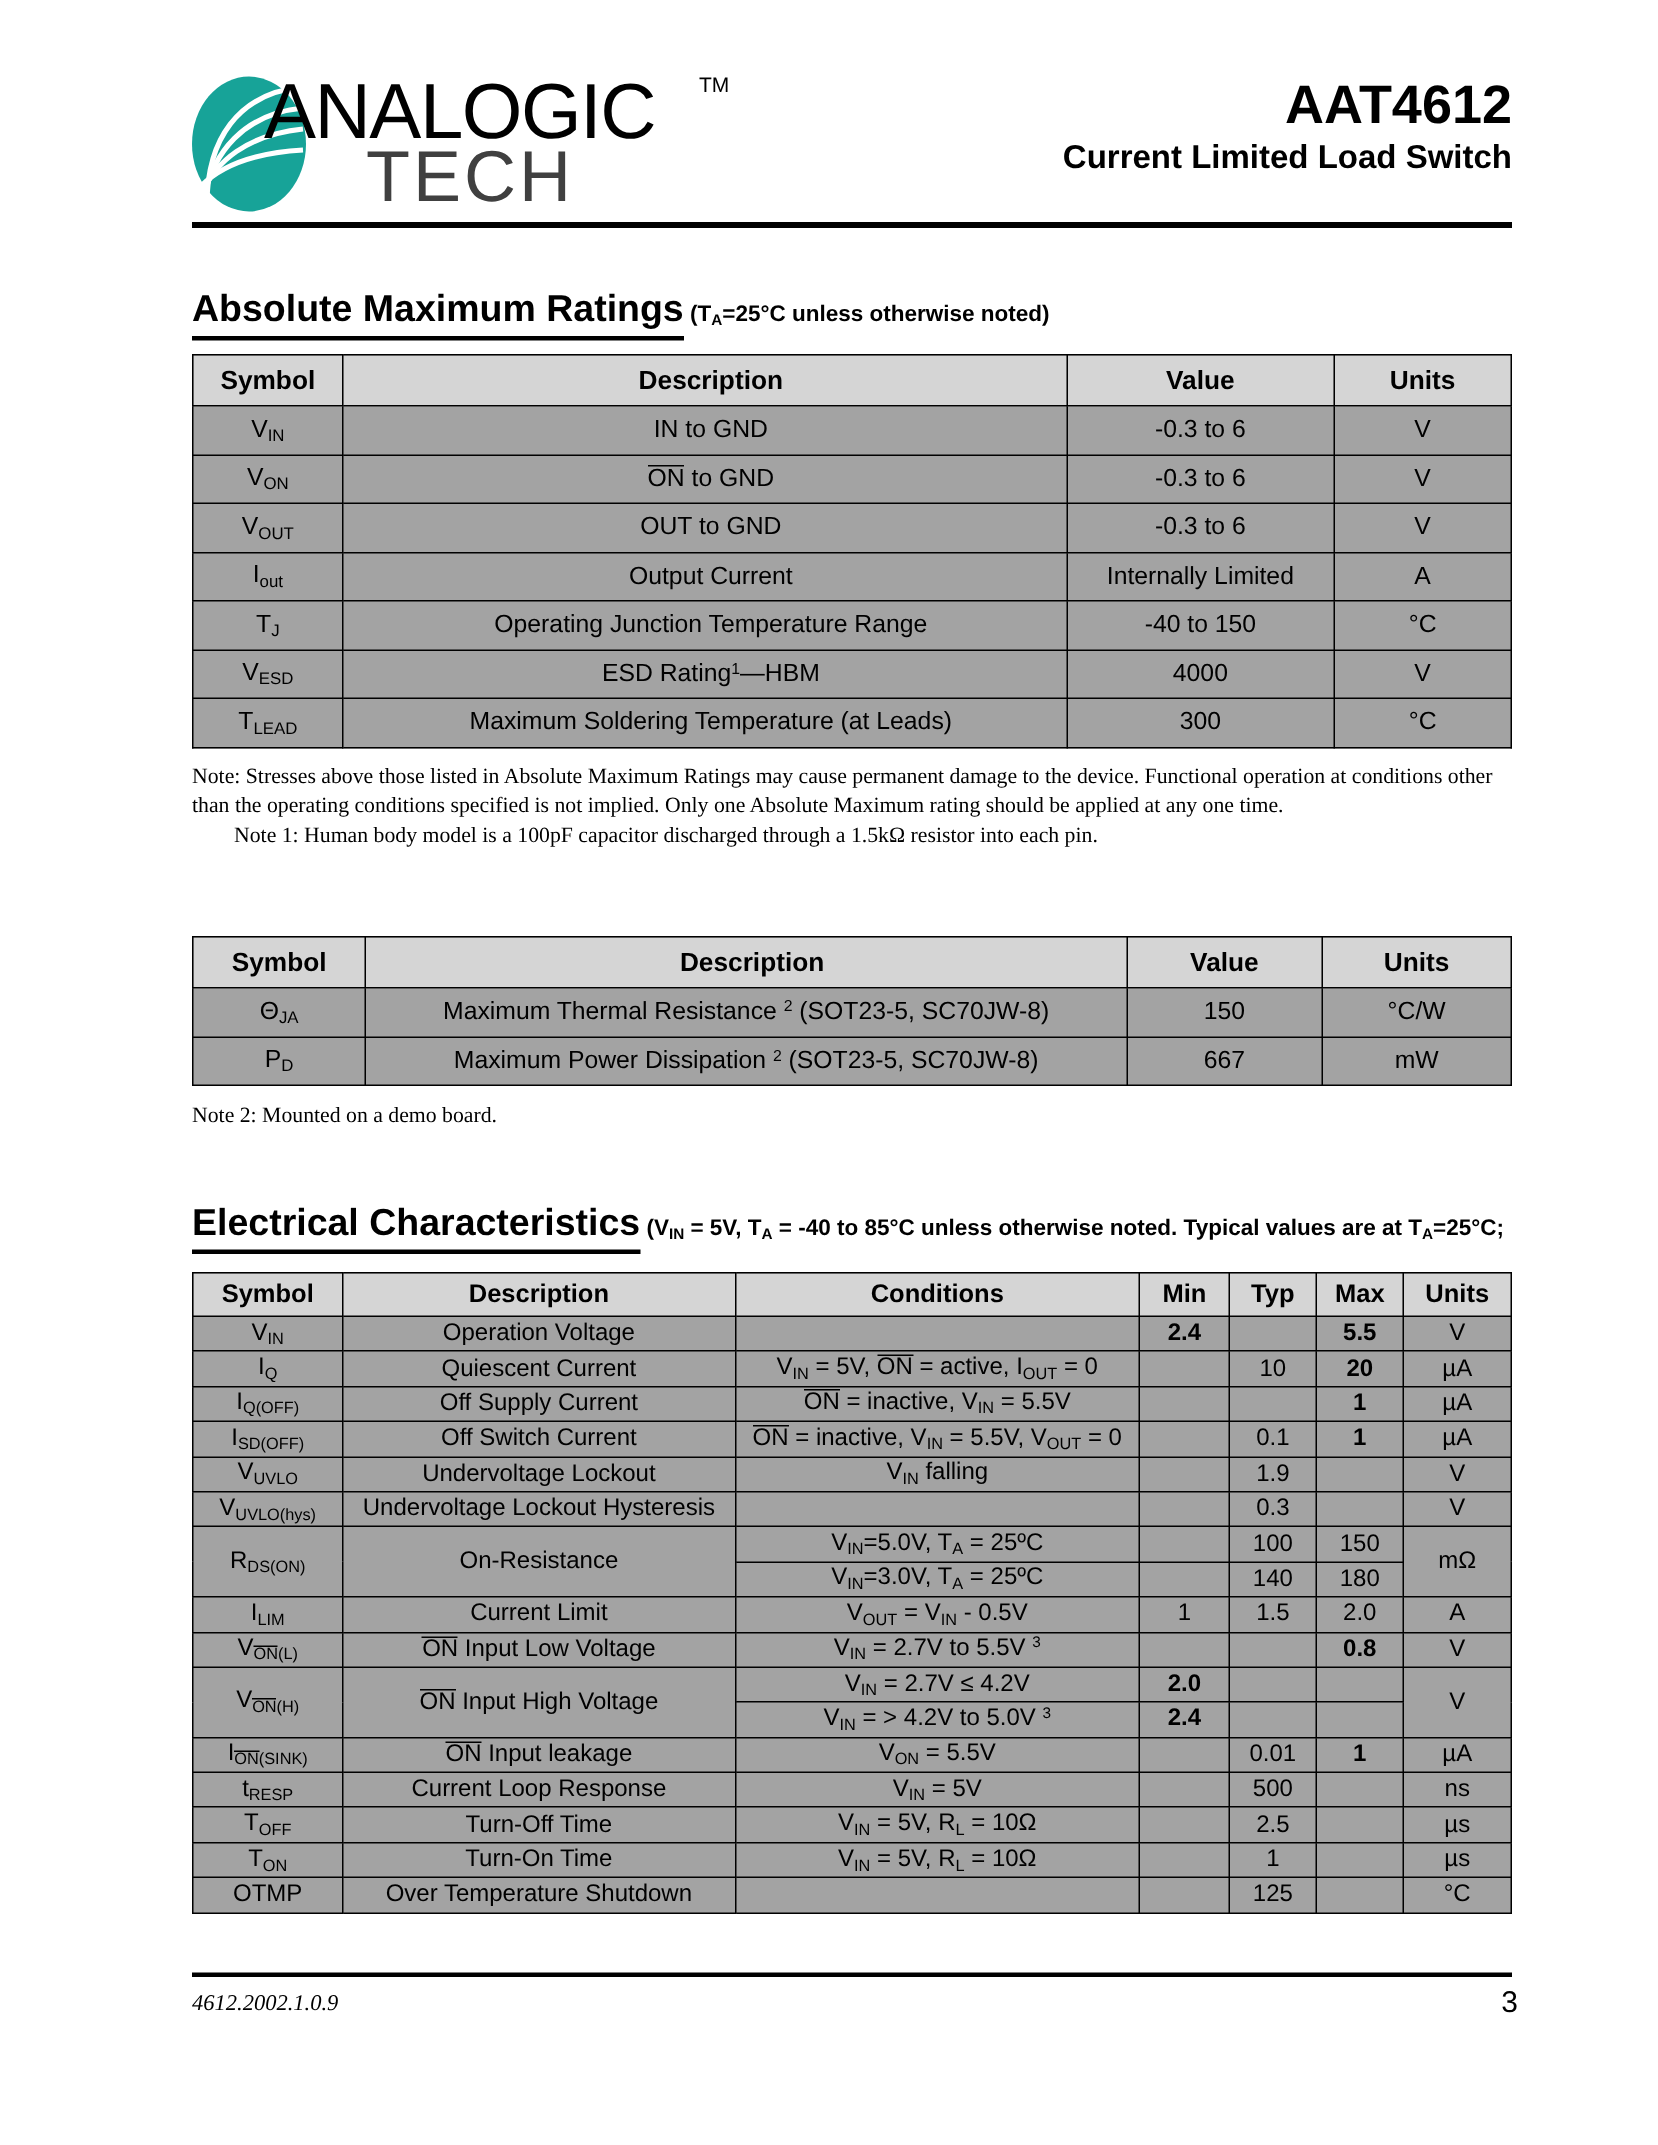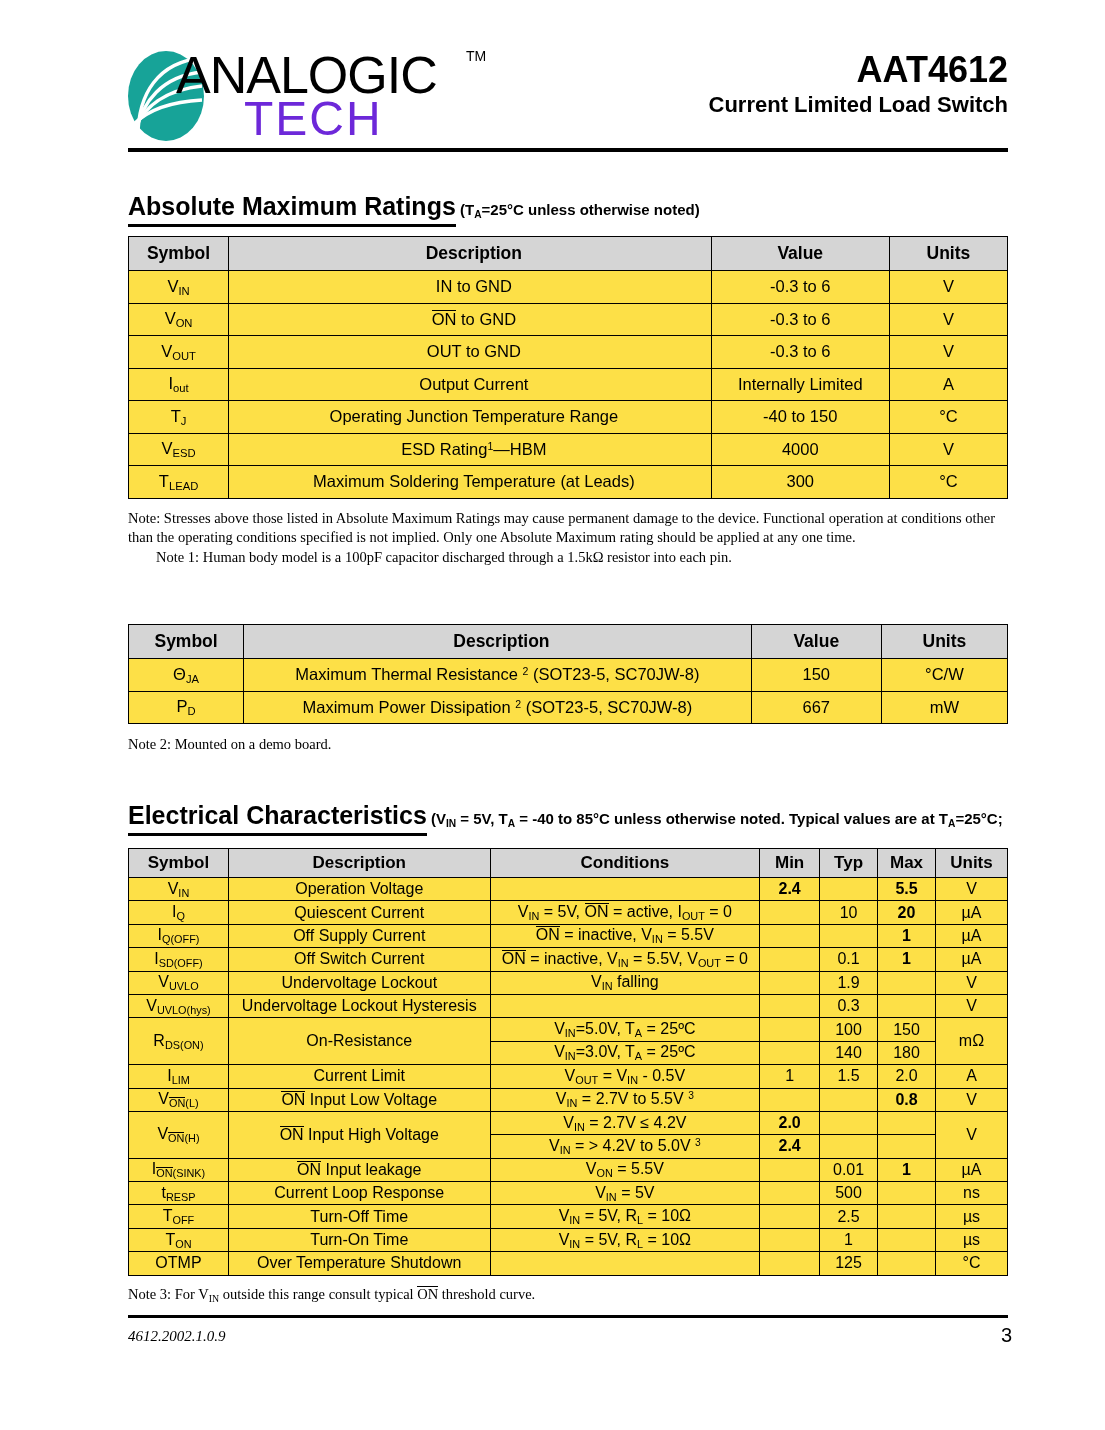--- a/index.html
+++ b/index.html
@@ -15,37 +15,37 @@
   .page { position:absolute; left:0; top:0; width:877px; height:1430px; }
 
   
   .header { position:absolute; left:128px; top:44px; width:880px; height:108px; }
   .logo-wrap { position:absolute; left:0px; top:4px; width:300px; height:100px; }
   .logo-mark { position:absolute; left:0; top:2px; width:76px; height:92px; }
   .logo-text { position:absolute; left:48px; top:-4px; width:260px; height:100px; }
   .logo-an { font-family:"Liberation Sans", sans-serif; font-weight:400; font-size:52px;
              letter-spacing:-1px; line-height:50px; position:absolute; left:0; top:6px; }
   .logo-tech { font-family:"Liberation Sans", sans-serif; font-weight:300; font-size:48px;
-             letter-spacing:2px; line-height:46px; position:absolute; left:68px; top:52px; color:#6d28d9; }
+             letter-spacing:2px; line-height:46px; position:absolute; left:68px; top:52px; color:#404040; }
   .logo-tm { font-size:14px; position:absolute; left:290px; top:4px; }
   .hdr-right { position:absolute; right:0px; top:6px; text-align:right; width:560px; }
   .hdr-part { font-size:36px; font-weight:bold; line-height:40px; letter-spacing:0px; }
   .hdr-sub { font-size:22px; font-weight:bold; line-height:26px; margin-top:2px; }
   .hdr-rule { position:absolute; left:128px; top:148px; width:880px; height:4px; background:#000; }
 
   
   .sec-title { position:absolute; font-size:25px; font-weight:bold; white-space:nowrap; }
   .sec-title .ul { border-bottom:3px solid #000; padding-bottom:3px; display:inline-block; }
   .sec-note { font-size:15px; font-weight:bold; }
   sub { font-size:0.68em; vertical-align:-0.28em; }
   sup { font-size:0.64em; vertical-align:0.48em; }
   .ovl { border-top:1.5px solid #000; display:inline-block; line-height:1.02; padding-top:0px; }
 
   
-  table { border-collapse:collapse; position:absolute; background:#fde047; }
+  table { border-collapse:collapse; position:absolute; background:#a3a3a3; }
   th, td { border:1.4px solid #000; padding:0 6px; font-size:16.5px; font-weight:normal;
            vertical-align:middle; }
   thead th { background:#d5d5d5; font-weight:bold; font-size:17.5px; text-align:center; }
   .c { text-align:center; }
   .l { text-align:center; }
   .b { font-weight:bold; }
 
   
   #t-amr { left:128px; top:236px; width:880px; }
   #t-amr td { height:32.5px; }
@@ -374,19 +374,18 @@
           <td class="l">Over Temperature Shutdown</td>
           <td class="l"></td>
           <td class="c"></td>
           <td class="c">125</td>
           <td class="c"></td>
           <td class="c">°C</td>
         </tr>
       </tbody>
   </table>
 
-  <div class="note" id="note3" style="top:1285px;">Note 3: For V<sub>IN</sub> outside this range consult typical <span class="ovl">ON</span> threshold curve.</div>
 
   <div class="foot-rule"></div>
   <div class="foot-left">4612.2002.1.0.9</div>
   <div class="foot-right">3</div>
 
 </div>
 
 </body></html>

